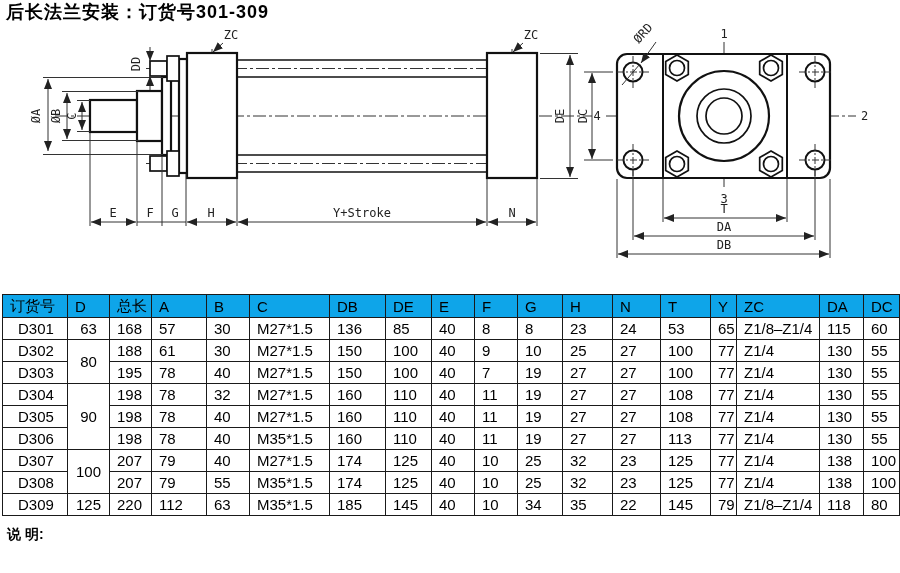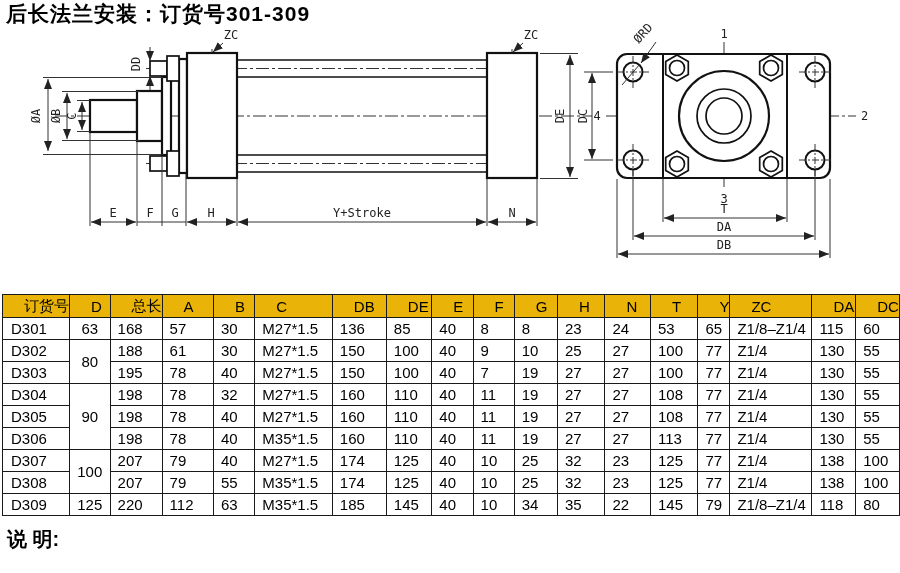--- a/index.html
+++ b/index.html
@@ -1,36 +1,36 @@
 <!DOCTYPE html>
 <html><head>
 <meta charset="utf-8">
 <style>
   html,body{margin:0;padding:0;background:#fff;}
   #stage{position:relative;width:900px;height:573px;background:#fff;overflow:hidden;
          font-family:"Liberation Sans",sans-serif;color:#000;}
-  #title{position:absolute;left:6px;top:0px;font-size:21px;font-weight:bold;letter-spacing:1px;}
+  #title{position:absolute;left:6px;top:0px;font-size:18px;font-weight:bold;letter-spacing:1px;}
   #drawing{position:absolute;left:0;top:0;width:900px;height:293px;}
   #drawing text{font-family:"DejaVu Sans Mono","Liberation Mono",monospace;font-size:12px;fill:#222;}
   .outline{stroke:#111;fill:none;stroke-width:2;}
   .outline2{stroke:#111;fill:#fff;stroke-width:2.2;}
   .mid{stroke:#111;fill:#fff;stroke-width:1.7;}
   .thin{stroke:#333;fill:none;stroke-width:1;}
   .cl{stroke:#333;fill:none;stroke-width:1;stroke-dasharray:13 3 3 3;}
   .cls{stroke:#333;fill:none;stroke-width:1;stroke-dasharray:7 2 2 2;}
   .dim{stroke:#333;fill:none;stroke-width:1;}
   #spec{position:absolute;left:2px;top:294px;border-collapse:collapse;table-layout:fixed;
         font-size:15px;}
   #spec th,#spec td{border:1.5px solid #1a1a1a;padding:0 0 0 7px;text-align:left;
         height:21px;font-weight:normal;white-space:nowrap;overflow:hidden;}
-  #spec th{background:#eab308;height:22px;padding-left:21px;}
-  #spec td:nth-child(1){padding-left:8px;}
+  #spec th{background:#0ea5e9;height:22px;}
+  #spec td:nth-child(1){padding-left:15px;}
   #spec .dcol{text-align:center;padding:0;}
   #notes{position:absolute;left:7px;top:526px;}
-  #note-head{font-size:20px;font-weight:bold;}
+  #note-head{font-size:14px;font-weight:bold;}
   #note-body{font-size:15px;margin-top:2px;}
 </style>
 </head>
 <body>
 
 <div id="stage">
 
   <svg id="drawing" viewBox="0 0 900 293" width="900" height="293">
     <defs>
       <marker id="arr" markerWidth="11" markerHeight="9" refX="10" refY="4" orient="auto-start-reverse" markerUnits="userSpaceOnUse">

